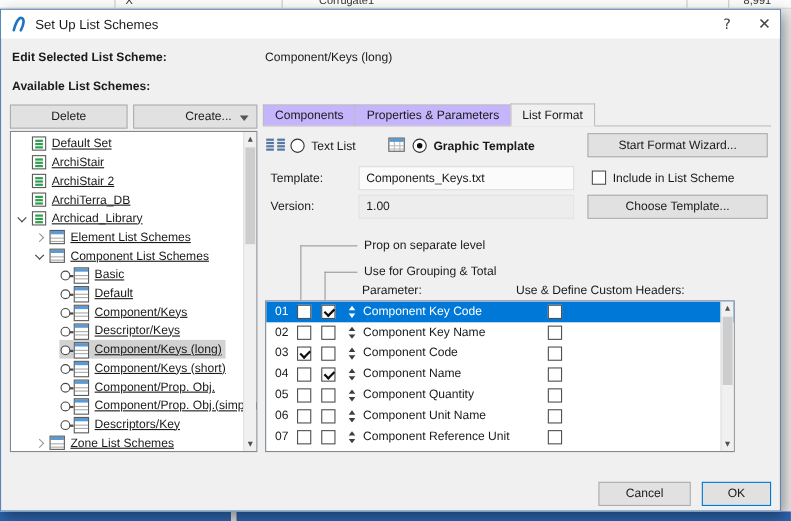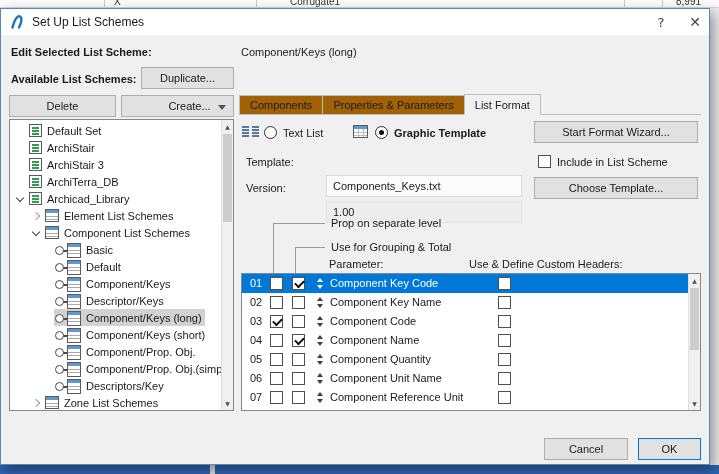--- a/index.html
+++ b/index.html
@@ -22,21 +22,21 @@
   .title-text{position:absolute;left:31px;top:6px;font-size:12px;}
   .logo{position:absolute;left:9px;top:5px;width:16px;height:16px;}
   .cap-btn{position:absolute;top:0;width:32px;height:26px;display:flex;align-items:center;justify-content:center;font-family:"DejaVu Sans",sans-serif;color:#444;font-size:13px;}
 
   .btn{position:absolute;background:#e1e1e1;border:1px solid #adadad;display:flex;align-items:center;justify-content:center;font-size:11px;cursor:default;}
   .btn.default{border:1px solid #0078d7;}
   .combo{justify-content:center;padding-left:24px;}
   .combo .carr{position:absolute;right:7px;top:9px;width:0;height:0;border-left:4px solid transparent;border-right:4px solid transparent;border-top:5px solid #555;}
 
   
-  .tree{position:absolute;left:8px;top:110px;width:225px;height:292px;background:#fff;border:1px solid #828790;overflow:hidden;padding-top:2px;}
+  .tree{position:absolute;left:8px;top:110px;width:225px;height:292px;background:#fff;border:1px solid #828790;overflow:hidden;padding-top:2px;text-decoration:underline;}
   .titem{height:17px;display:flex;align-items:center;}
   .titem .exp{width:14px;height:14px;position:relative;flex:0 0 14px;}
   .exp.down::before{content:"";position:absolute;left:3px;top:3px;width:5px;height:5px;border-right:1.6px solid #3f3f3f;border-bottom:1.6px solid #3f3f3f;transform:rotate(45deg);}
   .exp.right::before{content:"";position:absolute;left:3px;top:4px;width:5px;height:5px;border-top:1.6px solid #9a9a9a;border-right:1.6px solid #9a9a9a;transform:rotate(45deg);}
   .lvl0{padding-left:4px;}.lvl1{padding-left:20px;align-items:center;}.lvl2{padding-left:30px;}
   .selwrap{display:flex;align-items:center;height:17px;padding:0 3px 0 1px;}
   .titem.selected .selwrap{background:#d2d2d2;}
   .tlab{white-space:nowrap;padding-left:1px;}
   .ic{display:inline-block;margin-right:4px;flex:none;}
   .i-set{width:13px;height:13px;border:1px solid #5a5a5a;background:#fff;position:relative;}
@@ -47,42 +47,42 @@
     linear-gradient(#a9a9a9,#a9a9a9) 0 9px/100% 1px no-repeat,#fff;}
   .i-key{position:relative;width:26px;height:13px;background:linear-gradient(#4a4a4a,#4a4a4a) 6px 7px/6px 2px no-repeat;}
   .i-key::before{content:"";position:absolute;left:0;top:3px;width:7px;height:7px;border:1.6px solid #4a4a4a;border-radius:50%;background:#fff;}
   .i-key::after{content:"";position:absolute;right:0;top:0;width:12px;height:13px;border:1px solid #5a5a5a;background:
     linear-gradient(#5b9bd5,#5b9bd5) 0 0/100% 3px no-repeat,
     linear-gradient(#a9a9a9,#a9a9a9) 0 6px/100% 1px no-repeat,
     linear-gradient(#a9a9a9,#a9a9a9) 0 9px/100% 1px no-repeat,#fff;}
 
   
   .tabs{position:absolute;left:238px;top:85px;width:462px;height:21px;border-bottom:1px solid #bdbdbd;display:flex;align-items:flex-end;}
-  .tab{height:19px;padding:0 10px;display:flex;align-items:center;background:#a16207;border:1px solid #bdbdbd;border-bottom:none;margin-right:-1px;}
+  .tab{height:19px;padding:0 10px;display:flex;align-items:center;background:#c4b5fd;border:1px solid #bdbdbd;border-bottom:none;margin-right:-1px;}
   .tab.active{height:21px;background:#f0f0f0;margin-bottom:-1px;border-bottom:1px solid #f0f0f0;z-index:2;}
 
   
   .radio{width:13px;height:13px;border:1px solid #2f2f2f;border-radius:50%;background:#fff;position:absolute;}
   .radio.checked::after{content:"";position:absolute;left:3px;top:3px;width:5px;height:5px;border-radius:50%;background:#101010;}
   .i-textlist{position:absolute;width:17px;height:13px;}
   .i-textlist::before{content:"";position:absolute;left:0;top:1px;width:7px;height:2px;background:#5577a0;box-shadow:0 3px 0 #5577a0,0 6px 0 #5577a0,0 9px 0 #5577a0,10px 0 0 #5577a0,10px 3px 0 #5577a0,10px 6px 0 #5577a0,10px 9px 0 #5577a0;}
   .i-graphic{position:absolute;width:15px;height:13px;border:1px solid #5a5a5a;background:
     linear-gradient(#5b9bd5,#5b9bd5) 0 0/100% 3px no-repeat,
     linear-gradient(#bbb,#bbb) 4px 0/1px 100% no-repeat,
     linear-gradient(#bbb,#bbb) 9px 0/1px 100% no-repeat,
     linear-gradient(#bbb,#bbb) 0 6px/100% 1px no-repeat,
     linear-gradient(#bbb,#bbb) 0 9px/100% 1px no-repeat,#fff;}
-  .field{position:absolute;background:#fbfbfb;border:1px solid #dcdcdc;display:flex;align-items:center;padding:0 6px;margin-top:24px;}
+  .field{position:absolute;background:#fbfbfb;border:1px solid #dcdcdc;display:flex;align-items:center;padding:0 6px;}
   .field.gray{background:#ededed;border-color:#e3e3e3;}
   .cb{width:13px;height:13px;border:1px solid #4f4f4f;background:#fff;position:absolute;}
   .cb.checked::after{content:"";position:absolute;left:2px;top:2px;width:7px;height:4px;border-left:2px solid #101010;border-bottom:2px solid #101010;transform:rotate(-45deg);}
   .conn{position:absolute;background:#9a9a9a;}
 
   
-  .ptable{position:absolute;left:240px;top:264px;width:460px;height:138px;background:#fff;border:1px solid #828790;overflow:hidden;}
+  .ptable{position:absolute;left:240px;top:264px;width:427px;height:138px;background:#fff;border:1px solid #828790;overflow:hidden;}
   .prow{position:relative;height:19px;width:446px;}
   .prow.selected{background:#0078d7;color:#fff;}
   .pnum{position:absolute;left:8px;top:3px;}
   .prow .c1{left:28px;top:3px;}
   .prow .c2{left:50px;top:3px;}
   .spin{position:absolute;left:74px;top:3px;width:9px;height:13px;}
   .spin::before{content:"";position:absolute;left:1px;top:1px;border-left:3.5px solid transparent;border-right:3.5px solid transparent;border-bottom:4px solid #3d3d3d;}
   .spin::after{content:"";position:absolute;left:1px;bottom:1px;border-left:3.5px solid transparent;border-right:3.5px solid transparent;border-top:4px solid #3d3d3d;}
   .prow.selected .spin::before{border-bottom-color:#fff;}
   .prow.selected .spin::after{border-top-color:#fff;}
@@ -124,21 +124,20 @@
       </span>
       <span class="title-text">Set Up List Schemes</span>
       <span class="cap-btn" style="left:644px;">?</span>
       <span class="cap-btn" style="left:678px;font-size:14px;">✕</span>
     </div>
 
     <span class="lbl b" style="left:10px;top:37px;">Edit Selected List Scheme:</span>
     <span class="lbl" style="left:240px;top:37px;">Component/Keys (long)</span>
 
     <span class="lbl b" style="left:10px;top:64px;">Available List Schemes:</span>
-    <div class="btn" style="left:140px;top:58px;width:93px;height:22px;">Duplicate...</div>
     <div class="btn" style="left:8px;top:86px;width:107px;height:22px;">Delete</div>
     <div class="btn combo" style="left:120px;top:86px;width:113px;height:22px;">
       <span>Create...</span>
       <span class="carr"></span>
     </div>
 
     <div class="tree">
       <div class="titem lvl0">
           <span class="exp"></span>
           <span class="selwrap">
@@ -150,21 +149,21 @@
           <span class="exp"></span>
           <span class="selwrap">
             <span class="ic i-set"></span>
             <span class="tlab">ArchiStair</span>
           </span>
         </div>
       <div class="titem lvl0">
           <span class="exp"></span>
           <span class="selwrap">
             <span class="ic i-set"></span>
-            <span class="tlab">ArchiStair 3</span>
+            <span class="tlab">ArchiStair 2</span>
           </span>
         </div>
       <div class="titem lvl0">
           <span class="exp"></span>
           <span class="selwrap">
             <span class="ic i-set"></span>
             <span class="tlab">ArchiTerra_DB</span>
           </span>
         </div>
       <div class="titem lvl0">

